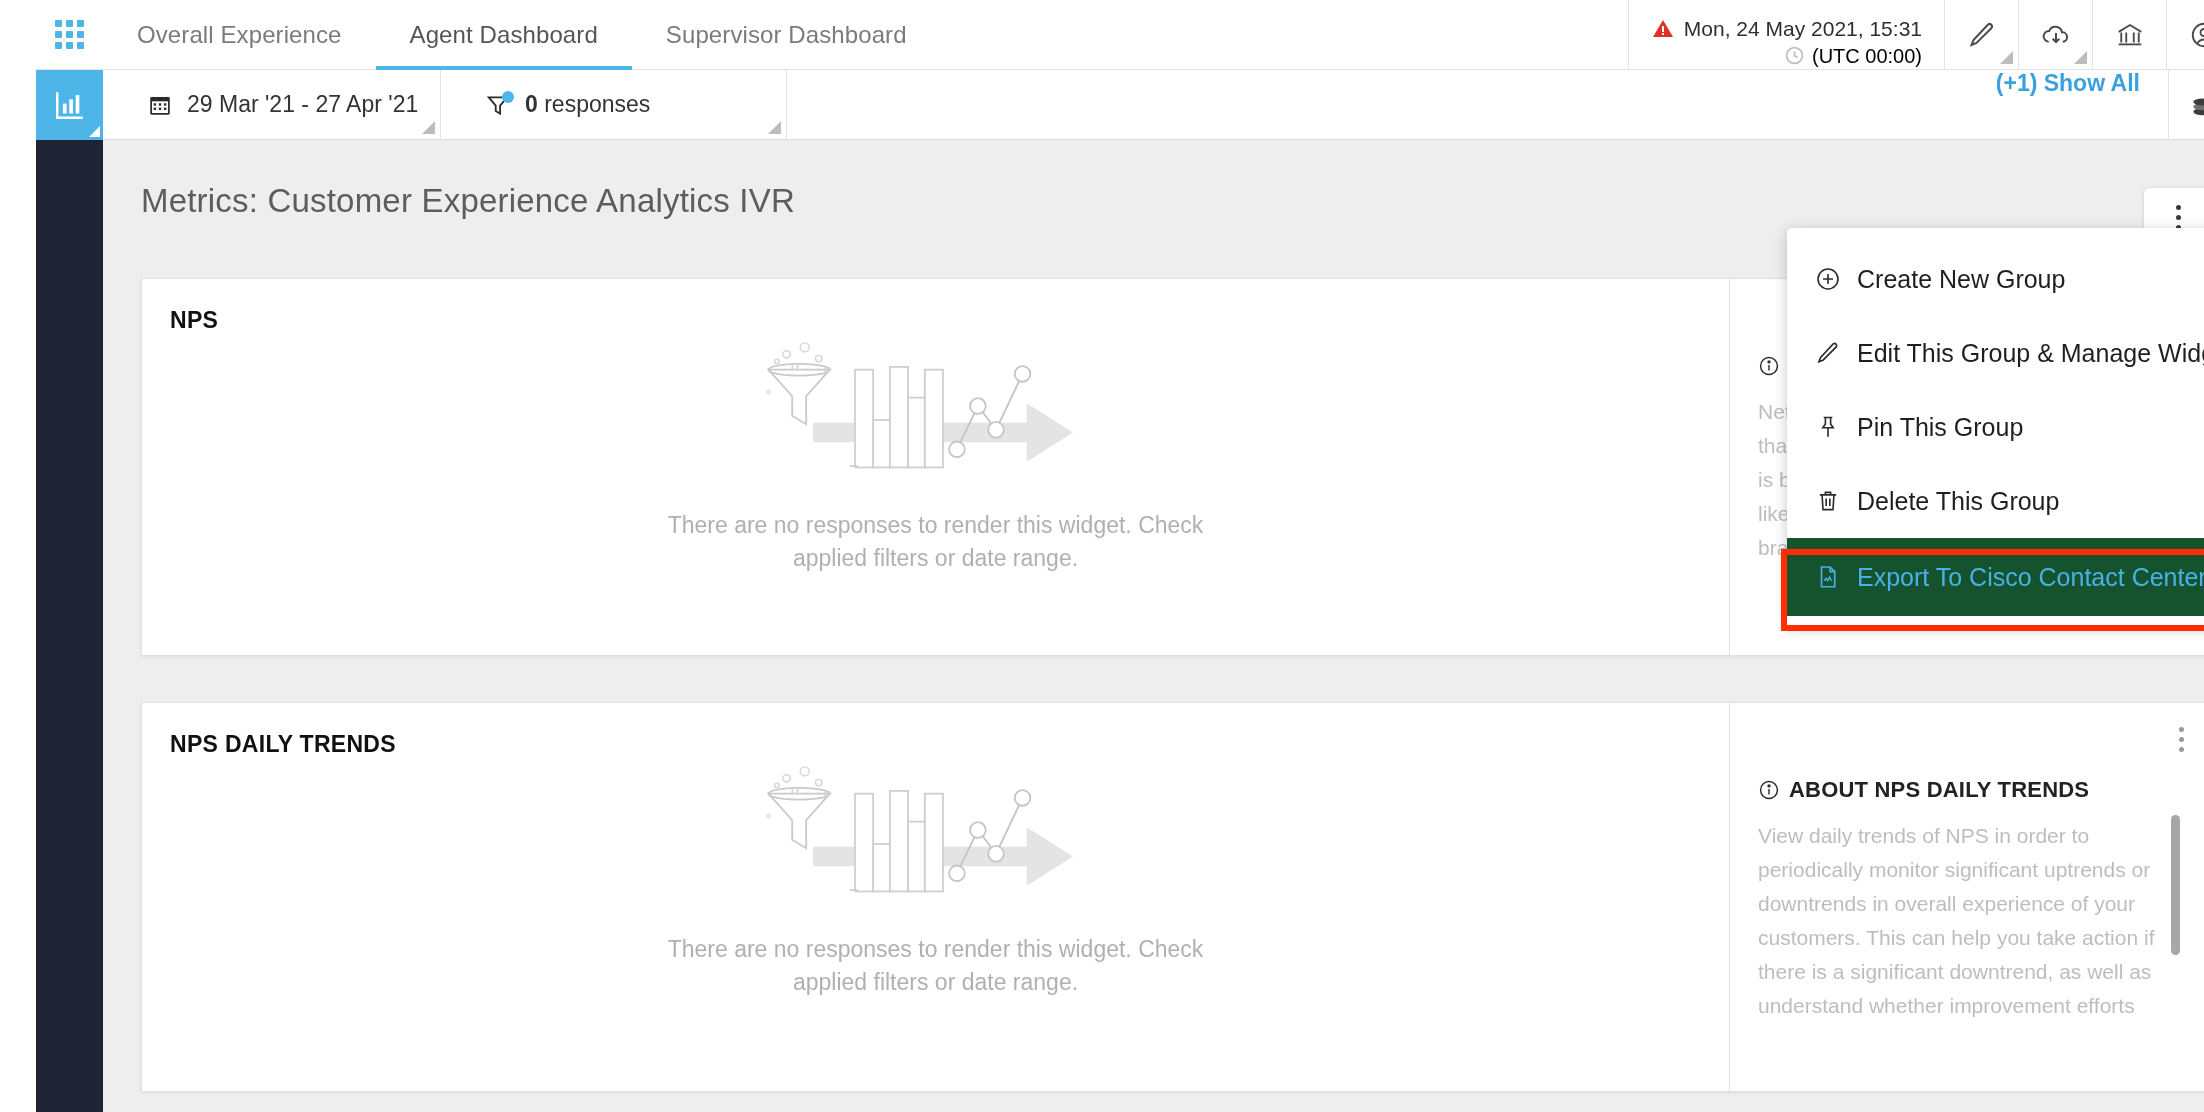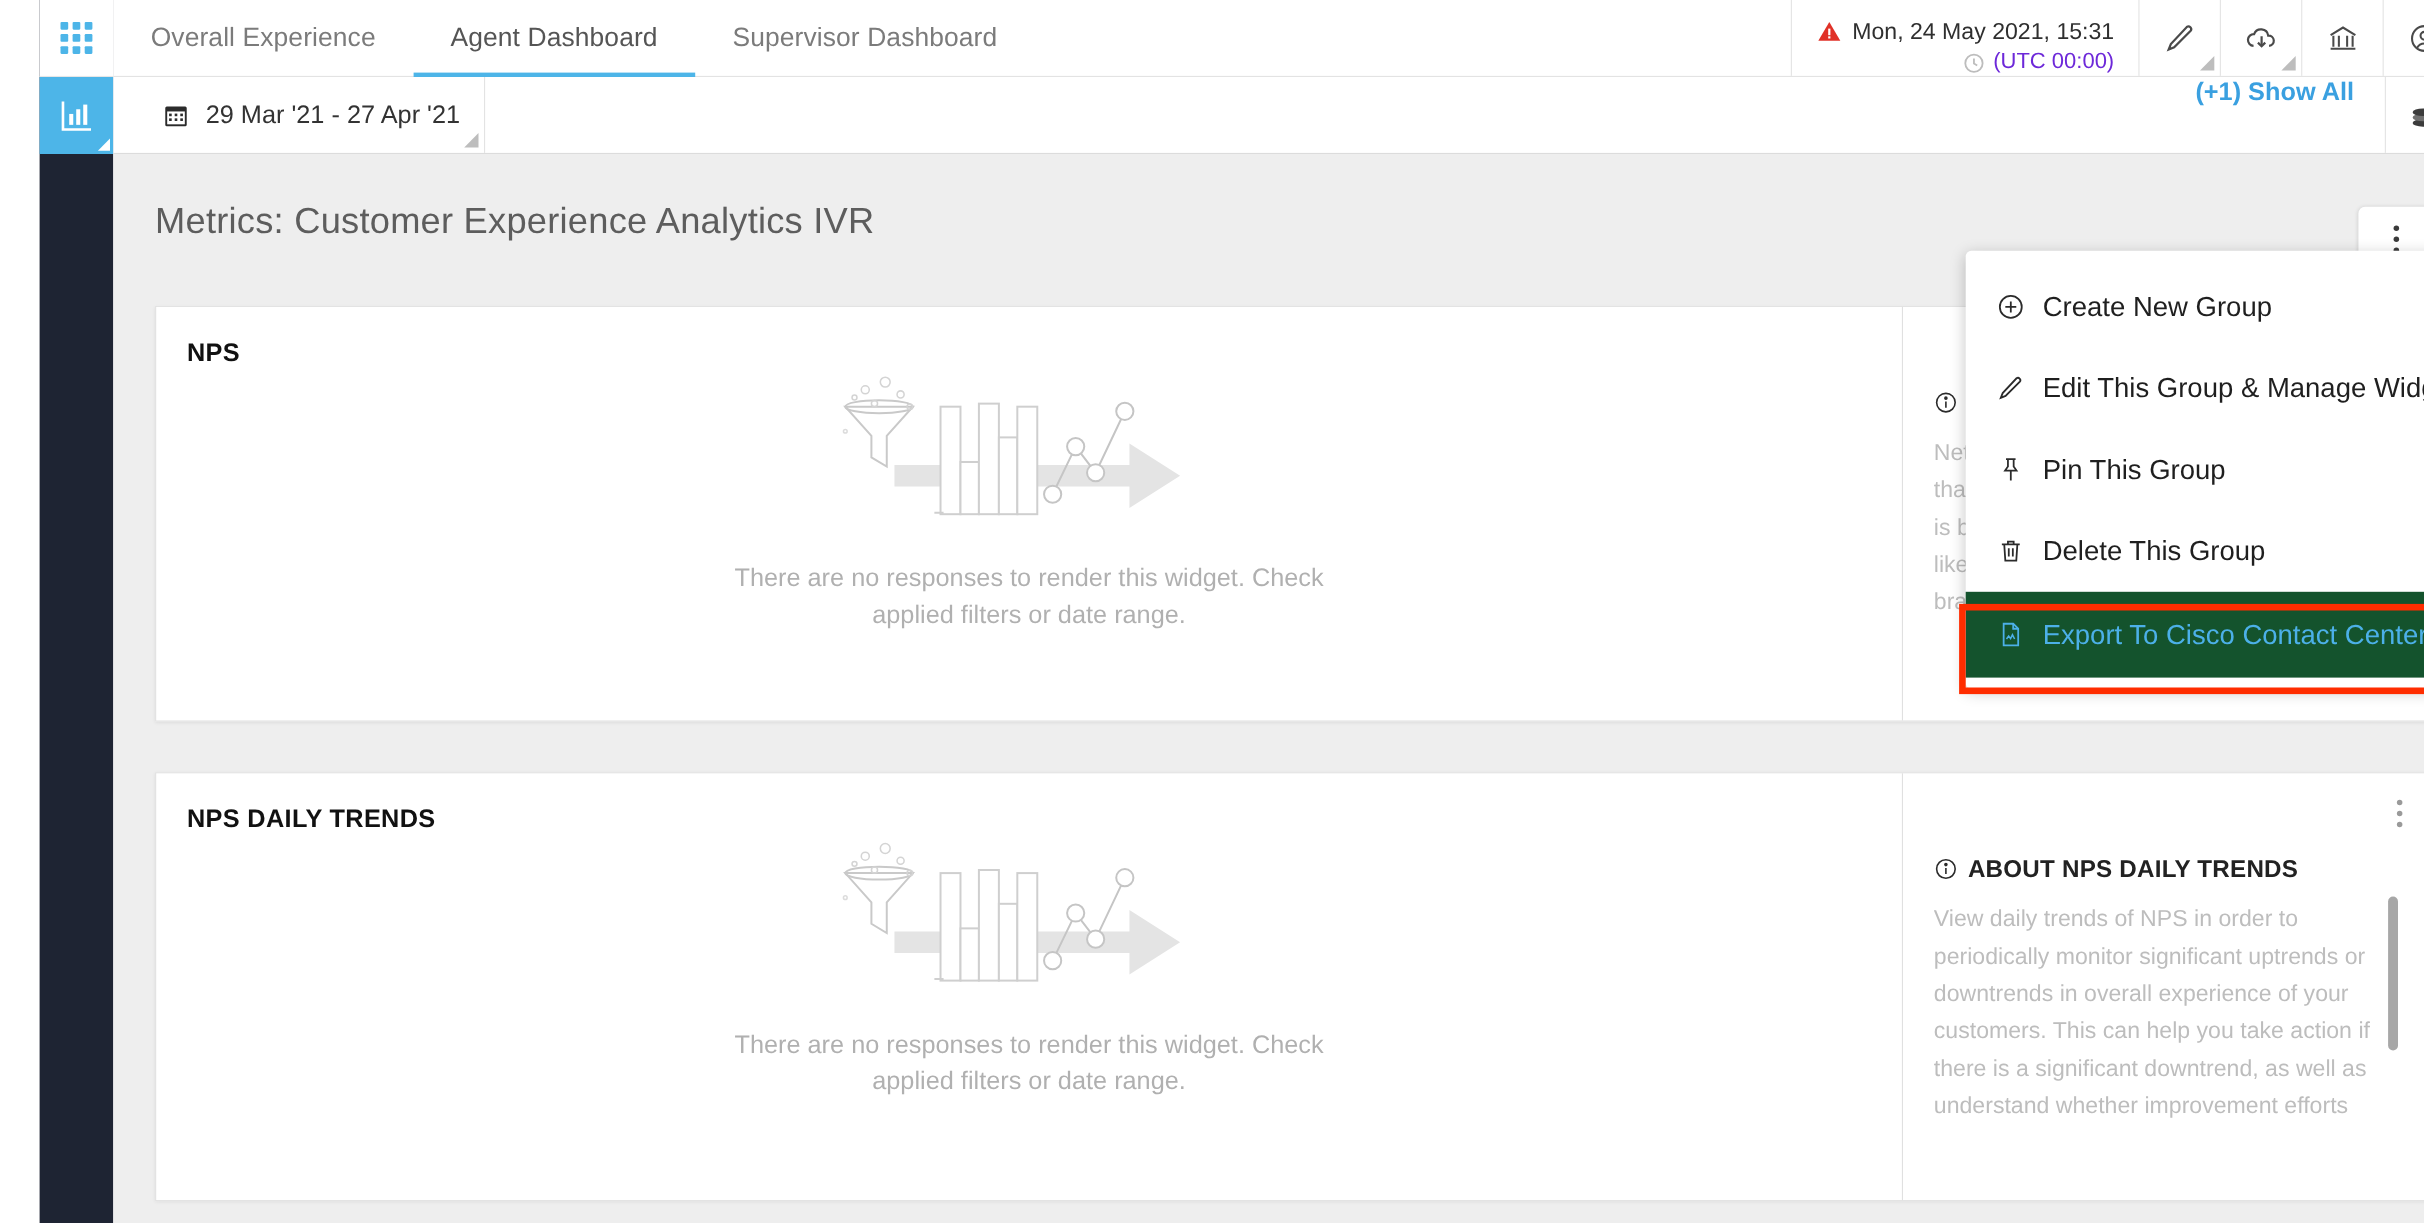--- a/index.html
+++ b/index.html
@@ -56,22 +56,22 @@
   }
   .ts-datetime {
     flex-direction: column; align-items: flex-end;
     padding: 16px 22px 0 22px; min-width: 265px;
   }
   .dt-line1 {
     display: flex; align-items: center; gap: 9px;
     font-size: 21px; color: #2f2f2f; white-space: nowrap;
   }
   .dt-line2 {
-    display: flex; align-items: flex-end; gap: 7px;
-    font-size: 20px; color: #6d28d9; margin-top: 4px; white-space: nowrap;
+    display: flex; align-items: flex-start; gap: 7px;
+    font-size: 20px; color: #000000; margin-top: 4px; white-space: nowrap;
   }
   .ts-icon { width: 74px; }
   .corner-tri {
     position: absolute; right: 5px; bottom: 5px;
     width: 0; height: 0;
     border-left: 13px solid transparent;
     border-bottom: 13px solid #bdbdbd;
   }
 
   
@@ -301,20 +301,30 @@
             <rect x="15.6" y="10.4" width="2.2" height="2.2"></rect>
           <rect x="6.2" y="14.4" width="2.2" height="2.2"></rect>
             <rect x="10.9" y="14.4" width="2.2" height="2.2"></rect>
             <rect x="15.6" y="14.4" width="2.2" height="2.2"></rect>
         </svg>
       </span>
       <span class="fb-label">29 Mar '21 - 27 Apr '21</span>
       <span class="corner-tri"></span>
     </div>
 
+    <div class="fb-cell fb-resp">
+      <span class="ico" style="position:relative">
+        <svg width="26" height="26" viewBox="0 0 24 24" fill="none" stroke="#2b2b2b" stroke-width="1.7">
+          <path d="M3.5 5h17l-6.6 7.6V20l-4-2.4v-5z"></path>
+        </svg>
+        <span style="position:absolute;right:-3px;top:-1px;width:12px;height:12px;border-radius:50%;background:#4db5e8;display:block"></span>
+      </span>
+      <span class="fb-label"><b>0</b><span> responses</span></span>
+      <span class="corner-tri"></span>
+    </div>
 
     <div class="fb-grow">
       <span class="show-all">(+1) Show All</span>
     </div>
 
     <div class="fb-shield">
       <span class="ico" style="position:relative">
         <svg width="36" height="36" viewBox="0 0 24 24">
           <ellipse cx="10.5" cy="16.5" rx="6.3" ry="2.3" fill="#3c3c3c"></ellipse>
           <ellipse cx="10.5" cy="13.2" rx="6.3" ry="2.3" fill="#707070"></ellipse>

